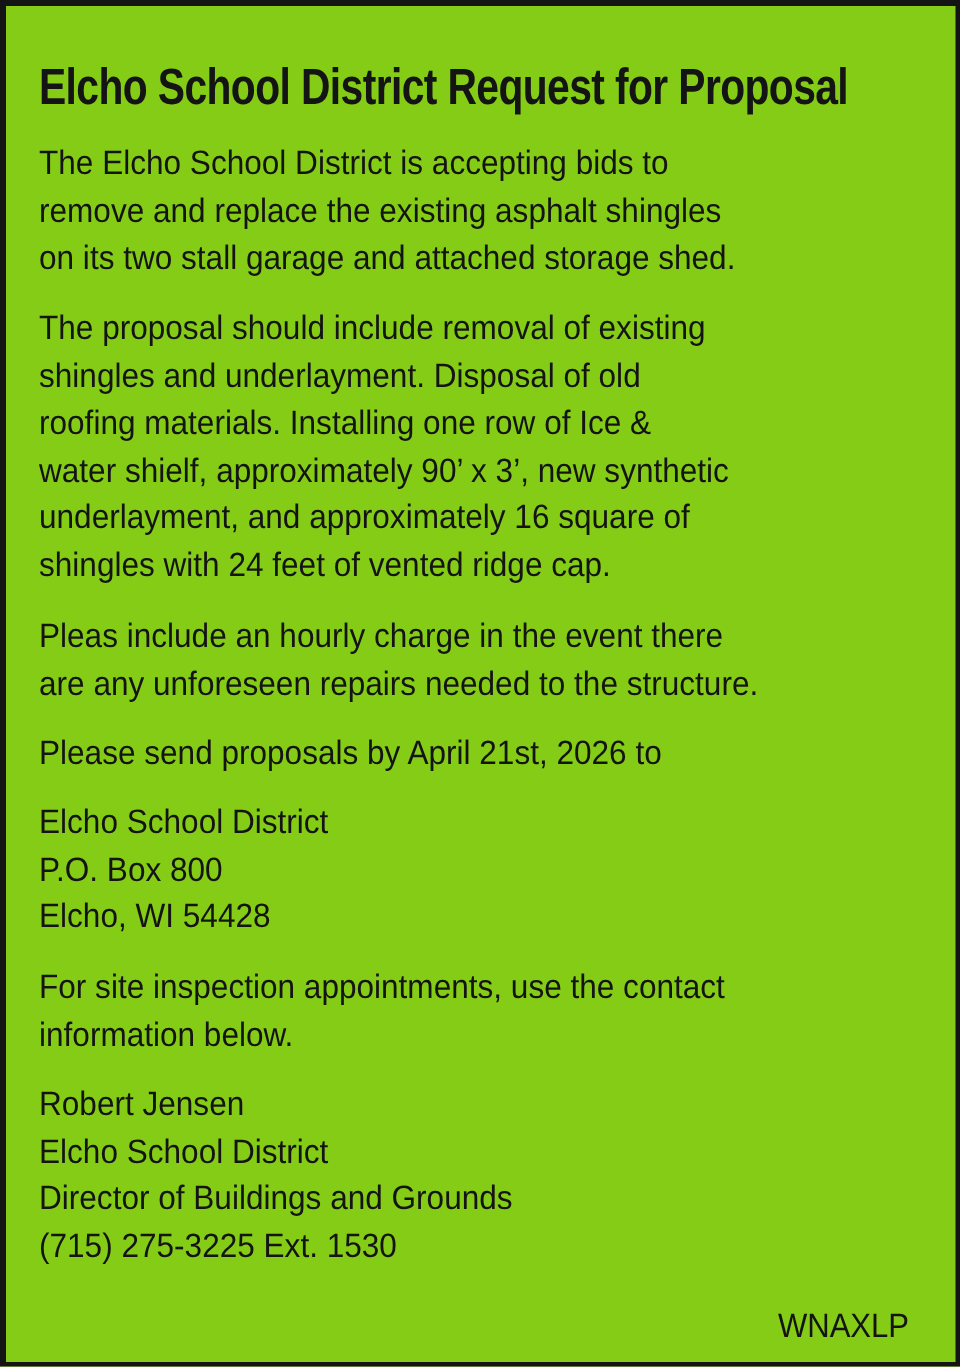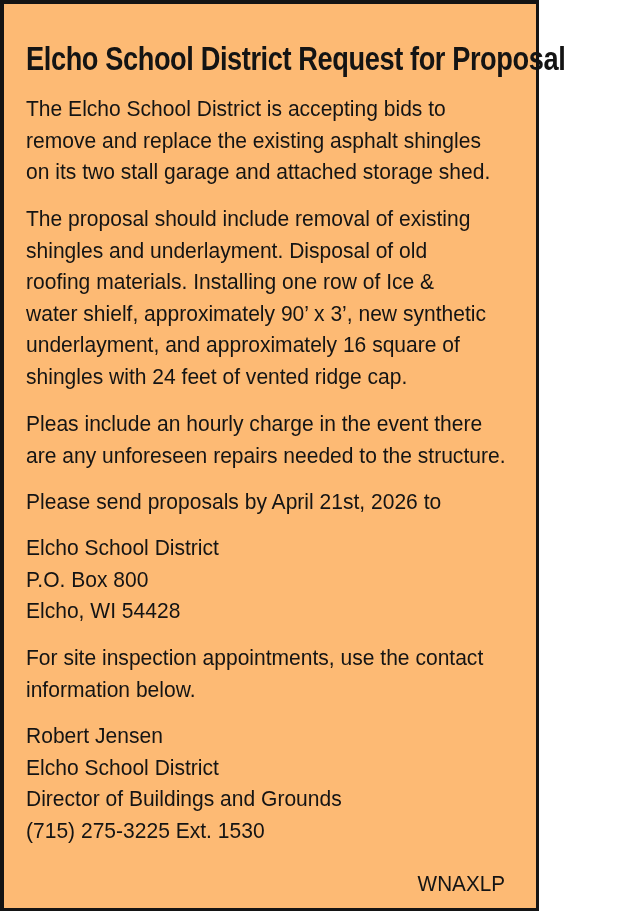--- a/index.html
+++ b/index.html
@@ -1,24 +1,24 @@
 <!DOCTYPE html>
 <html><head>
 <meta charset="utf-8">
 <style>
   html, body { margin: 0; padding: 0; background: #ffffff; }
   body { width: 640px; height: 911px; overflow: hidden; }
   .notice {
     position: absolute; left: 0; top: 0;
-    width: 539px; height: 911px;
+    width: 640px; height: 911px;
     box-sizing: border-box;
     border: 4px solid #141414;
     border-right-width: 3px;
     border-bottom-width: 3px;
-    background: #fdba74;
+    background: #84cc16;
     color: #141414;
     font-family: "Liberation Sans", sans-serif;
   }
   .title {
     position: absolute; left: 22px; top: 34px;
     font-family: "Liberation Sans", sans-serif;
     font-weight: bold;
     font-size: 34px;
     line-height: 40px;
     letter-spacing: -0.5px;

